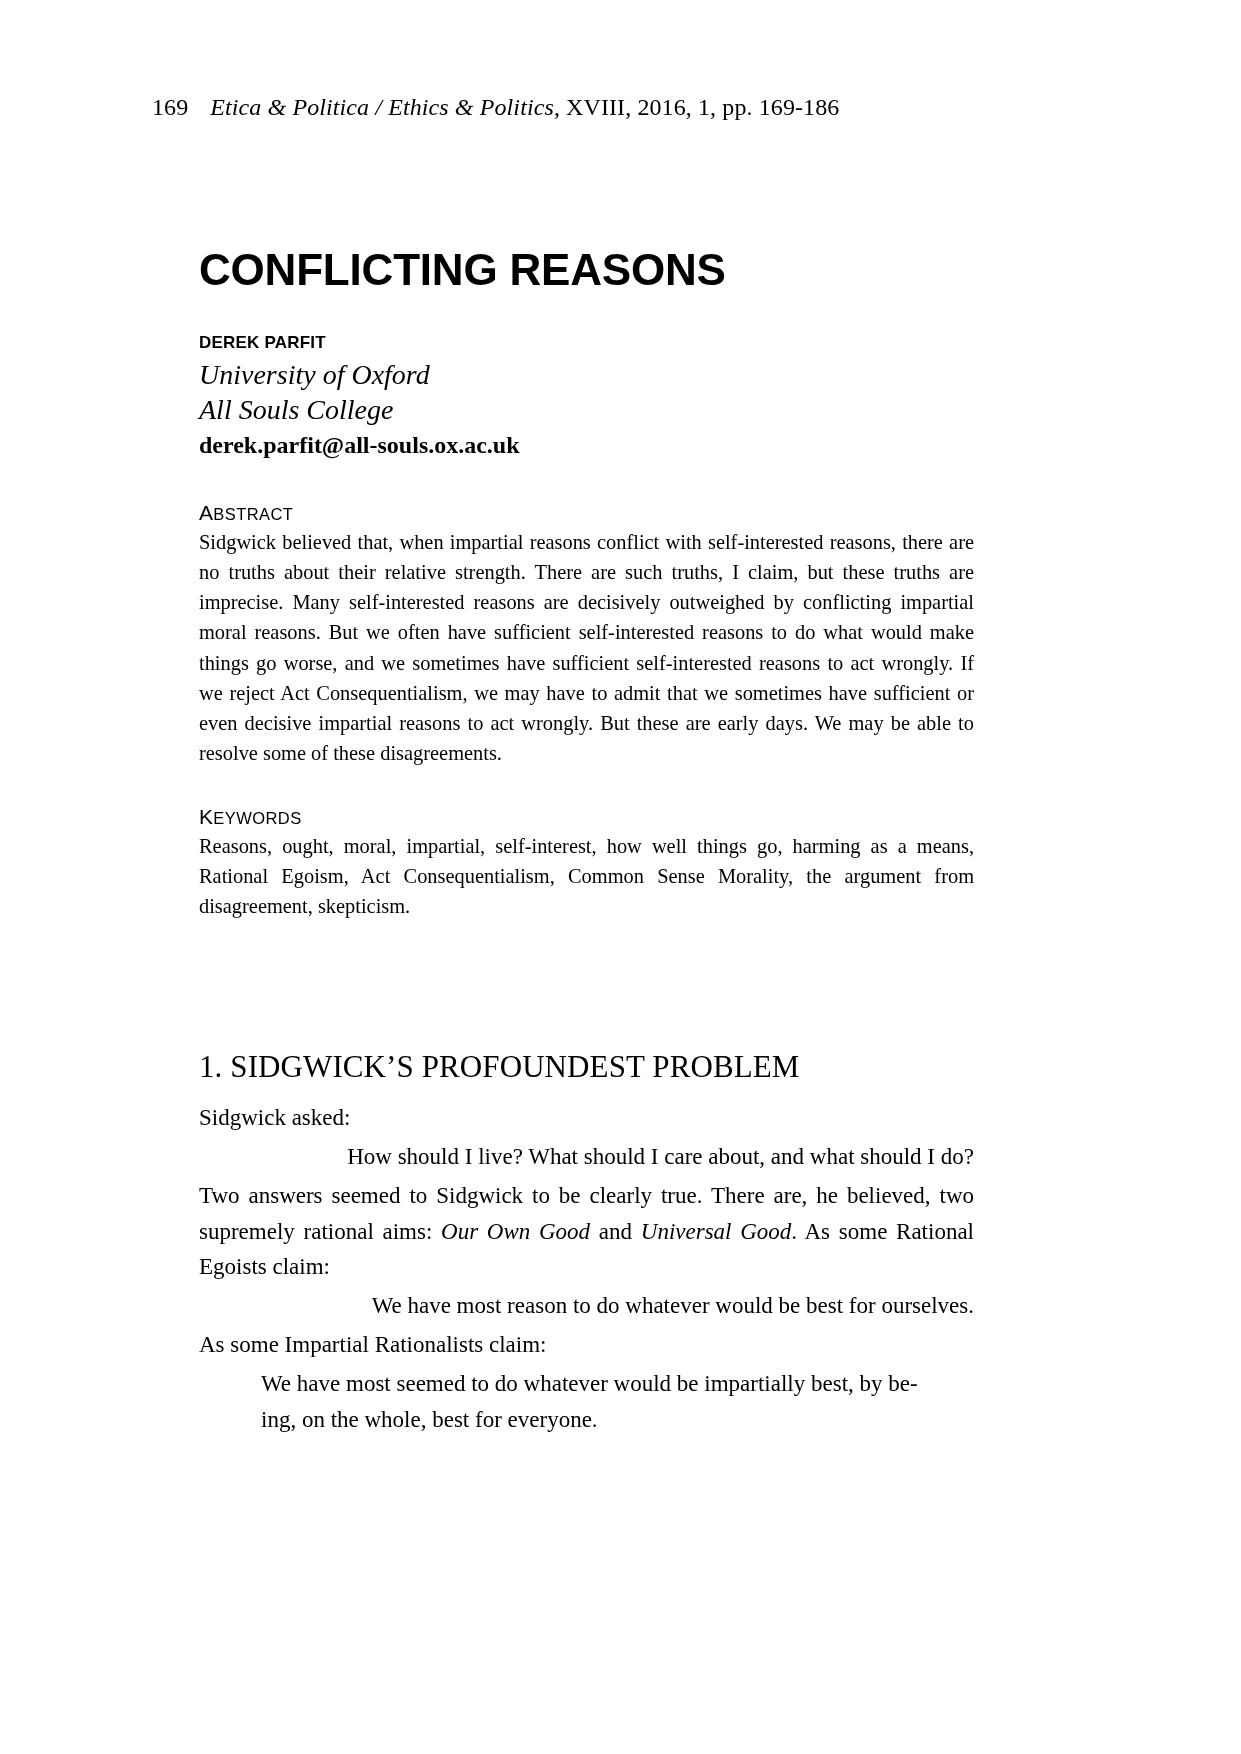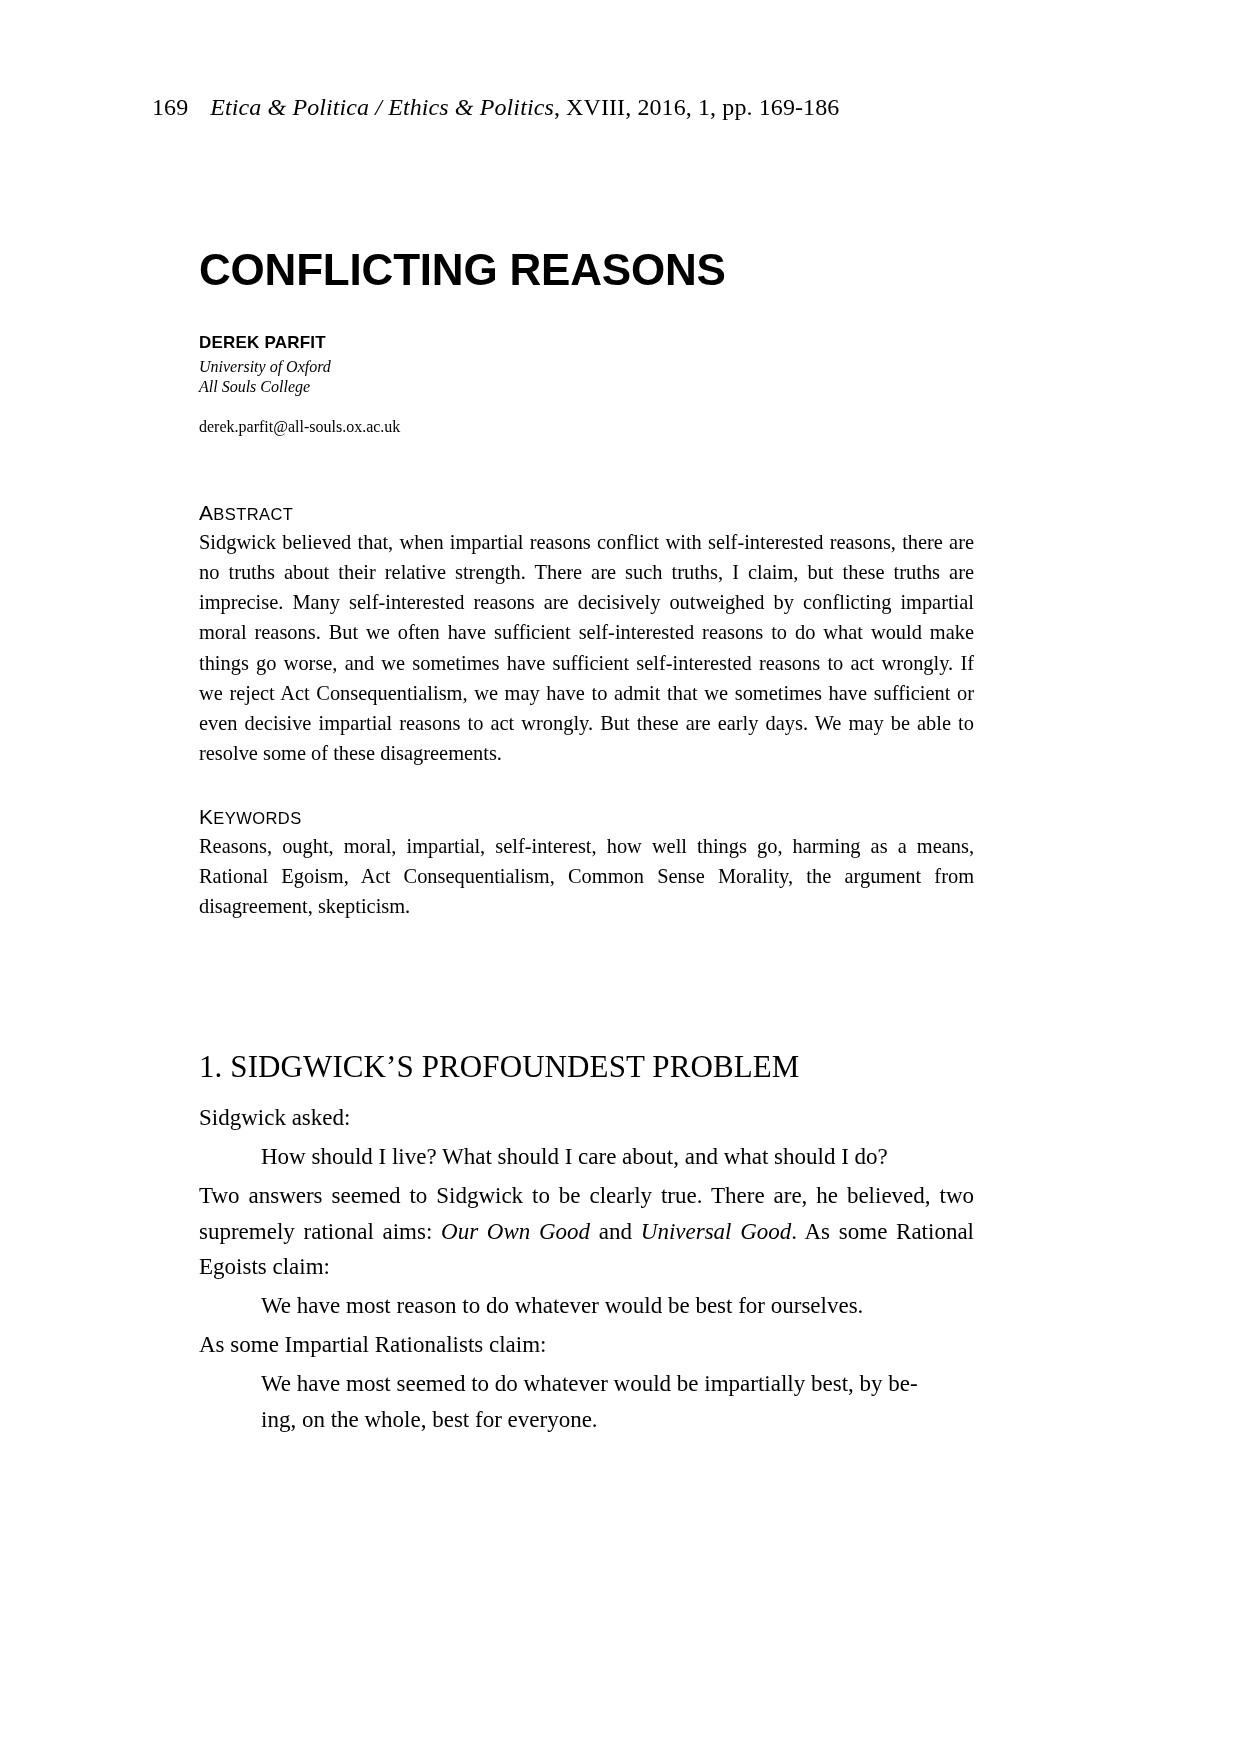--- a/index.html
+++ b/index.html
@@ -61,28 +61,29 @@
     font-family: "Liberation Sans", "DejaVu Sans", sans-serif;
     font-weight: bold;
     font-size: 17px;
     letter-spacing: .2px;
     line-height: 1.22;
     margin-bottom: 3px;
   }
   .affil {
     font-family: "Liberation Serif", "DejaVu Serif", serif;
     font-style: italic;
-    font-size: 16px;
+    font-size: 28px;
     line-height: 1.27;
   }
   .email {
     font-family: "Liberation Serif", "DejaVu Serif", serif;
-    font-size: 16px;
+    font-size: 24px;
     line-height: 1.35;
-    margin-top: 19px;
+    margin-top: 1px;
+    font-weight: bold;
   }
 
   
   .meta-block {
     position: absolute;
     left: 199px;
     top: 500px;
     width: 775px;
   }
   .meta-label {
@@ -128,21 +129,21 @@
   }
   .p {
     text-align: justify;
     text-justify: inter-word;
     margin: 0 0 4px 0;
   }
   .p.ragged { text-align: left; }
   .quote {
     margin: 4px 0 4px 0;
     padding-left: 62px;
-    text-align: left;
+    text-align: right;
   }
   .quote.just {
     text-align: justify;
     text-justify: inter-word;
     padding-left: 62px;
     text-indent: 0;
   }
   .quote.just .hang { display: block; }
   i.em { font-style: italic; }
 </style>

